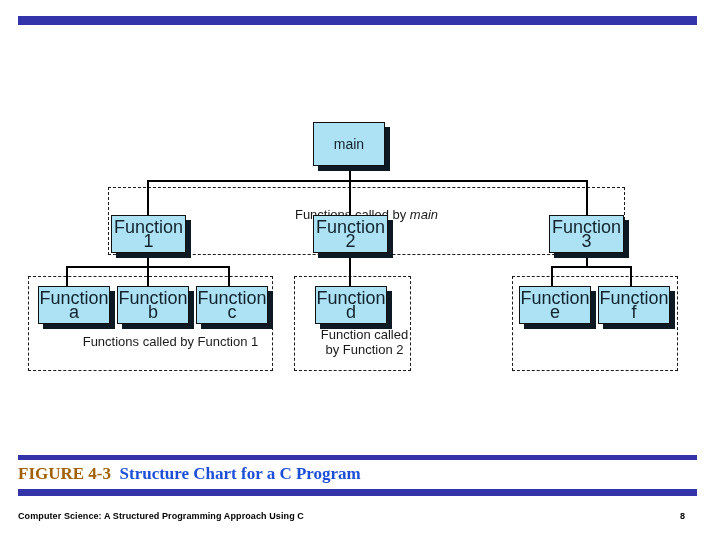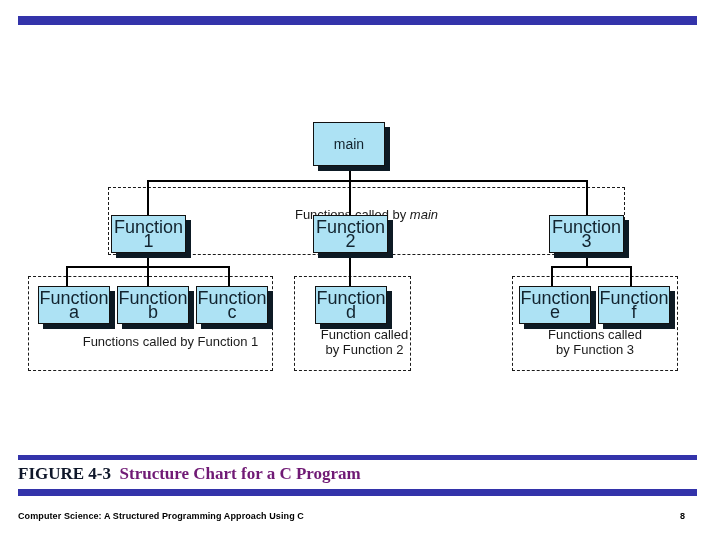--- a/index.html
+++ b/index.html
@@ -30,22 +30,22 @@
     left: 18px;
     top: 461px;
     height: 26px;
     display: flex;
     align-items: center;
     font-family: "Liberation Serif", serif;
     font-weight: bold;
     font-size: 17px;
     white-space: pre;
   }
-  #caption .fig-num { color: #0f172a; }
-  #caption .fig-title { color: #701a75; }
+  #caption .fig-num { color: #a16207; }
+  #caption .fig-title { color: #1d4ed8; }
 
   
   #footer-title {
     position: absolute;
     left: 18px;
     top: 511px;
     font-family: "Liberation Sans", sans-serif;
     font-weight: bold;
     font-size: 9px;
     color: #000000;
@@ -131,22 +131,20 @@
   </div>
 
   <div class="group" style="left:28px; top:176px; width:245px; height:95px;"></div>
   <div class="group-label" style="left:28px; top:234px; width:285px;">Functions called by Function 1</div>
 
   <div class="group" style="left:294px; top:176px; width:117px; height:95px;"></div>
   <div class="group-label" style="left:294px; top:227px; width:141px;">Function called
 by Function 2</div>
 
   <div class="group" style="left:512px; top:176px; width:166px; height:95px;"></div>
-  <div class="group-label" style="left:512px; top:227px; width:166px;">Functions called
-by Function 3</div>
 
   <div class="line v" style="left:349px; top:66px; height:22px;"></div>
   <div class="line h" style="left:147px; top:80px; width:440px;"></div>
   <div class="line v" style="left:147px; top:80px; height:35px;"></div>
   <div class="line v" style="left:349px; top:80px; height:35px;"></div>
   <div class="line v" style="left:586px; top:80px; height:35px;"></div>
 
   <div class="line v" style="left:147px; top:153px; height:14px;"></div>
   <div class="line h" style="left:66px; top:166px; width:163px;"></div>
   <div class="line v" style="left:66px; top:166px; height:20px;"></div>

